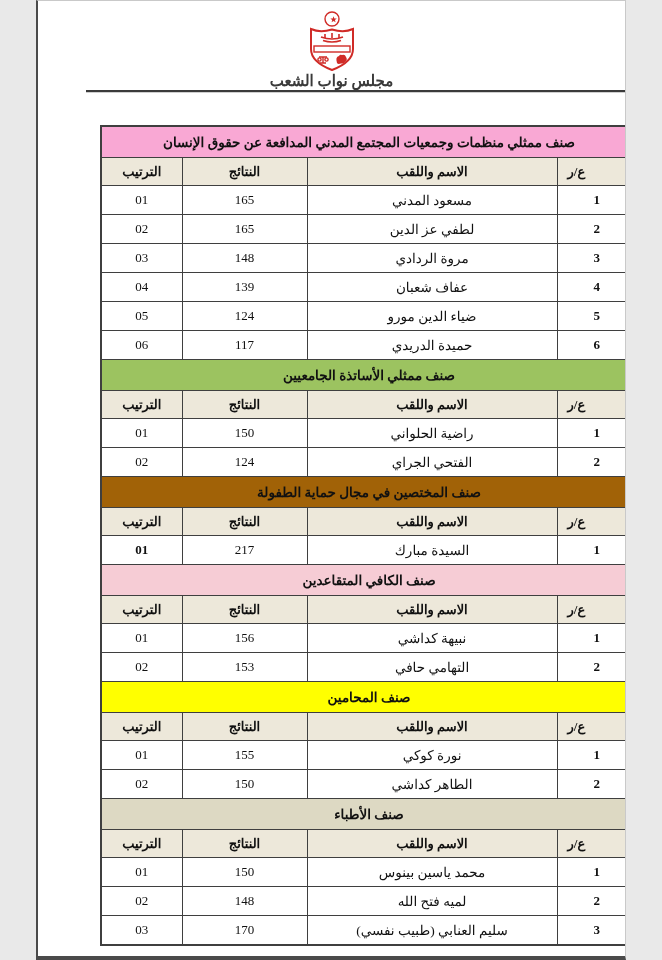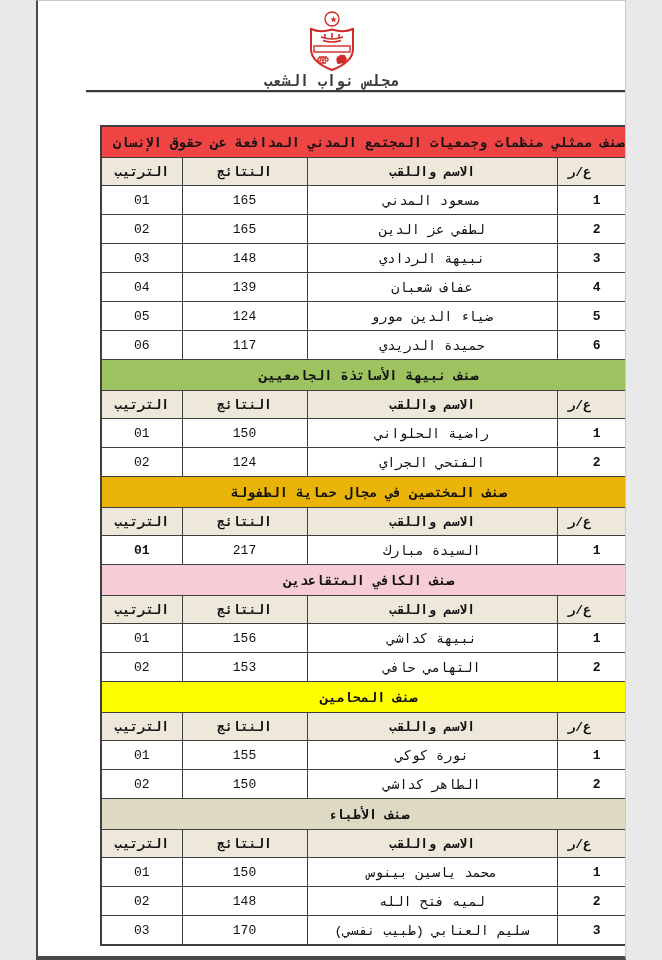--- a/index.html
+++ b/index.html
@@ -7,21 +7,21 @@
     position: relative;
     width: 590px;
     height: 960px;
     margin: 0 auto;
     background: #ffffff;
     box-sizing: border-box;
     border-left: 2px solid #4a4a4a;
     border-bottom: 4px solid #4a4a4a;
     border-top: 1px solid #c9c9c9;
     border-right: 1px solid #c9c9c9;
-    font-family: Liberation Mono, monospace;
+    font-family: Liberation Serif, serif;
     direction: rtl;
     overflow: hidden;
   }
   .doc-header {
     position: absolute;
     top: 10px;
     left: 0;
     width: 100%;
     text-align: center;
   }
@@ -116,21 +116,21 @@
 
   <table class="results">
     <colgroup>
       <col style="width:80px">
       <col style="width:250px">
       <col style="width:125px">
       <col style="width:81px">
     </colgroup>
     <tbody>
         <tr class="category-row">
-          <td colspan="4" style="background: #ef4444;">صنف ممثلي منظمات وجمعيات المجتمع المدني المدافعة عن حقوق الإنسان</td>
+          <td colspan="4" style="background: #f9a8d4;">صنف ممثلي منظمات وجمعيات المجتمع المدني المدافعة عن حقوق الإنسان</td>
         </tr>
         <tr class="colhead-row">
           <td class="col-num" style="background: rgb(237, 232, 218);">ع/ر</td>
           <td class="col-name" style="background: rgb(237, 232, 218);">الاسم واللقب</td>
           <td class="col-score" style="background: rgb(237, 232, 218);">النتائج</td>
           <td class="col-rank" style="background: rgb(237, 232, 218);">الترتيب</td>
         </tr>
         <tr class="data-row">
           <td class="cell-num">1</td>
           <td class="cell-name">مسعود المدني</td>
@@ -138,21 +138,21 @@
           <td class="cell-rank">01</td>
         </tr>
         <tr class="data-row">
           <td class="cell-num">2</td>
           <td class="cell-name">لطفي عز الدين</td>
           <td class="cell-score">165</td>
           <td class="cell-rank">02</td>
         </tr>
         <tr class="data-row">
           <td class="cell-num">3</td>
-          <td class="cell-name">نبيهة الردادي</td>
+          <td class="cell-name">مروة الردادي</td>
           <td class="cell-score">148</td>
           <td class="cell-rank">03</td>
         </tr>
         <tr class="data-row">
           <td class="cell-num">4</td>
           <td class="cell-name">عفاف شعبان</td>
           <td class="cell-score">139</td>
           <td class="cell-rank">04</td>
         </tr>
         <tr class="data-row">
@@ -161,42 +161,42 @@
           <td class="cell-score">124</td>
           <td class="cell-rank">05</td>
         </tr>
         <tr class="data-row">
           <td class="cell-num">6</td>
           <td class="cell-name">حميدة الدريدي</td>
           <td class="cell-score">117</td>
           <td class="cell-rank">06</td>
         </tr>
         <tr class="category-row">
-          <td colspan="4" style="background: rgb(156, 195, 96);">صنف نبيهة الأساتذة الجامعيين</td>
+          <td colspan="4" style="background: rgb(156, 195, 96);">صنف ممثلي الأساتذة الجامعيين</td>
         </tr>
         <tr class="colhead-row">
           <td class="col-num" style="background: rgb(237, 232, 218);">ع/ر</td>
           <td class="col-name" style="background: rgb(237, 232, 218);">الاسم واللقب</td>
           <td class="col-score" style="background: rgb(237, 232, 218);">النتائج</td>
           <td class="col-rank" style="background: rgb(237, 232, 218);">الترتيب</td>
         </tr>
         <tr class="data-row">
           <td class="cell-num">1</td>
           <td class="cell-name">راضية الحلواني</td>
           <td class="cell-score">150</td>
           <td class="cell-rank">01</td>
         </tr>
         <tr class="data-row">
           <td class="cell-num">2</td>
           <td class="cell-name">الفتحي الجراي</td>
           <td class="cell-score">124</td>
           <td class="cell-rank">02</td>
         </tr>
         <tr class="category-row">
-          <td colspan="4" style="background: #eab308;">صنف المختصين في مجال حماية الطفولة</td>
+          <td colspan="4" style="background: #a16207;">صنف المختصين في مجال حماية الطفولة</td>
         </tr>
         <tr class="colhead-row">
           <td class="col-num" style="background: rgb(237, 232, 218);">ع/ر</td>
           <td class="col-name" style="background: rgb(237, 232, 218);">الاسم واللقب</td>
           <td class="col-score" style="background: rgb(237, 232, 218);">النتائج</td>
           <td class="col-rank" style="background: rgb(237, 232, 218);">الترتيب</td>
         </tr>
         <tr class="data-row">
           <td class="cell-num">1</td>
           <td class="cell-name">السيدة مبارك</td>

